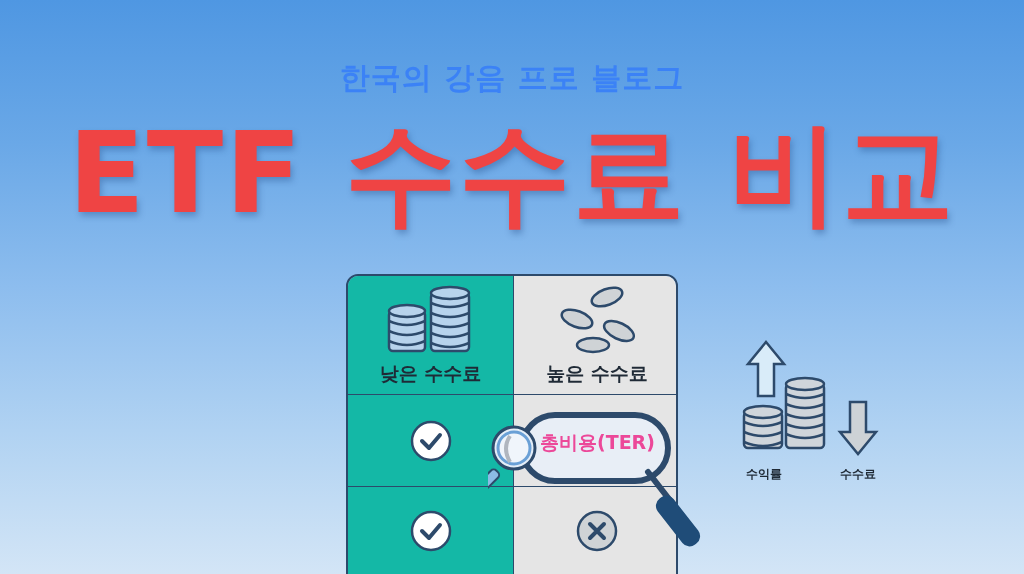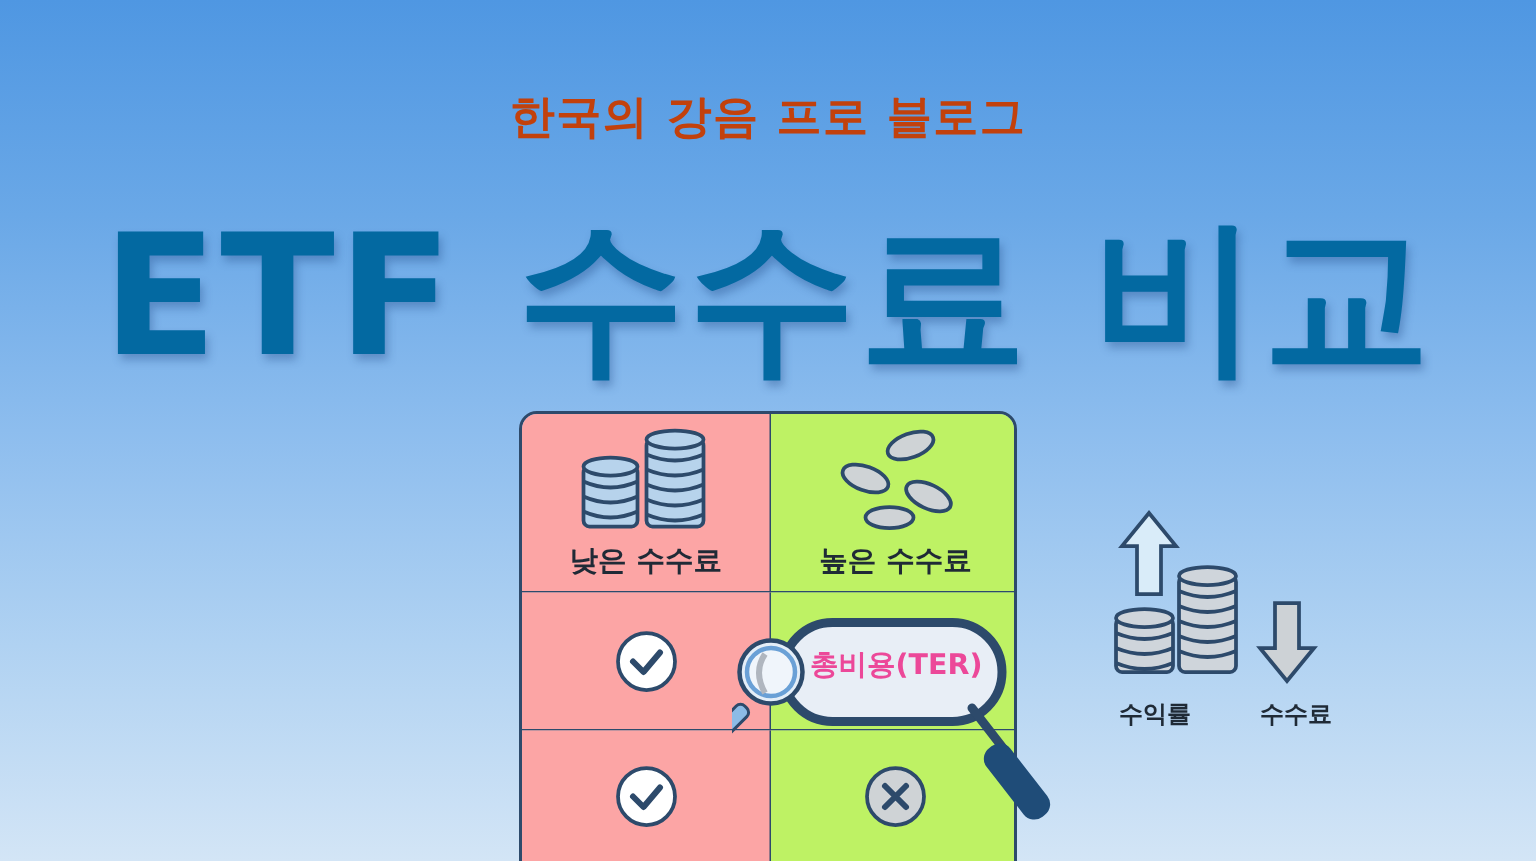--- a/index.html
+++ b/index.html
@@ -4,66 +4,65 @@
   <style>
     * { box-sizing: border-box; margin: 0; padding: 0; }
     html, body { width: 1024px; height: 574px; overflow: hidden; }
     body {
       position: relative;
       font-family: "DejaVu Sans", "Liberation Sans", sans-serif;
       background: linear-gradient(180deg, #4f97e2 0%, #6aa8e7 25%, #8dbdee 50%, #b0d2f2 75%, #d3e5f6 100%);
     }
     .subtitle {
       position: absolute; left: 0; right: 0; top: 58px;
-      text-align: center; color: #c2410c;
+      text-align: center; color: #3b82f6;
       font-size: 30px; font-weight: bold; letter-spacing: 1px;
     }
     .title {
       position: absolute; left: 0; right: 0; top: 108px;
-      text-align: center; color: #0369a1;
+      text-align: center; color: #ef4444;
       font-size: 112px; font-weight: bold; letter-spacing: 2px;
       line-height: 130px;
       text-shadow: 2px 4px 6px rgba(30,70,130,0.35);
-      margin-top: 25px;
     }
     .compare-table {
       position: absolute; left: 346px; top: 274px;
       width: 332px; height: 320px;
       border: 2px solid #2d4a6b; border-radius: 12px 12px 0 0;
       overflow: hidden;
       display: grid;
       grid-template-columns: 166px 166px;
       grid-template-rows: 119px 92px 109px;
     }
     .cell {
       position: relative;
       display: flex; flex-direction: column; align-items: center; justify-content: center;
       border-right: 1.5px solid #2d4a6b; border-bottom: 1.5px solid #2d4a6b;
     }
-    .cell.low { background: #fca5a5; }
-    .cell.high { background: #bef264; text-align: center; }
+    .cell.low { background: #14b8a6; }
+    .cell.high { background: #e5e5e5; text-align: center; }
     .cell:nth-child(2n) { border-right: none; }
     .cell-label {
       font-size: 19px; font-weight: bold; color: #1f2a36; margin-top: 6px;
     }
     .hdr-icon { width: 96px; height: 72px; }
     .status-icon { width: 44px; height: 44px; }
     .magnifier {
       position: absolute; left: 488px; top: 412px; width: 220px; height: 140px;
     }
     .ter-label {
       position: absolute; left: 540px; top: 430px;
       font-size: 19px; font-weight: bold; color: #ec4899;
     }
     .side-graphic {
       position: absolute; left: 740px; top: 340px; width: 150px; height: 120px;
     }
     .side-label {
       position: absolute; top: 466px;
-      font-size: 16px; font-weight: bold; color: #1f2a36;
+      font-size: 12px; font-weight: bold; color: #1f2a36;
     }
   </style>
 </head>
 <body>
 
 <div class="subtitle">한국의 강음 프로 블로그</div>
 <div class="title">ETF 수수료 비교</div>
 
 <div class="compare-table">
 

